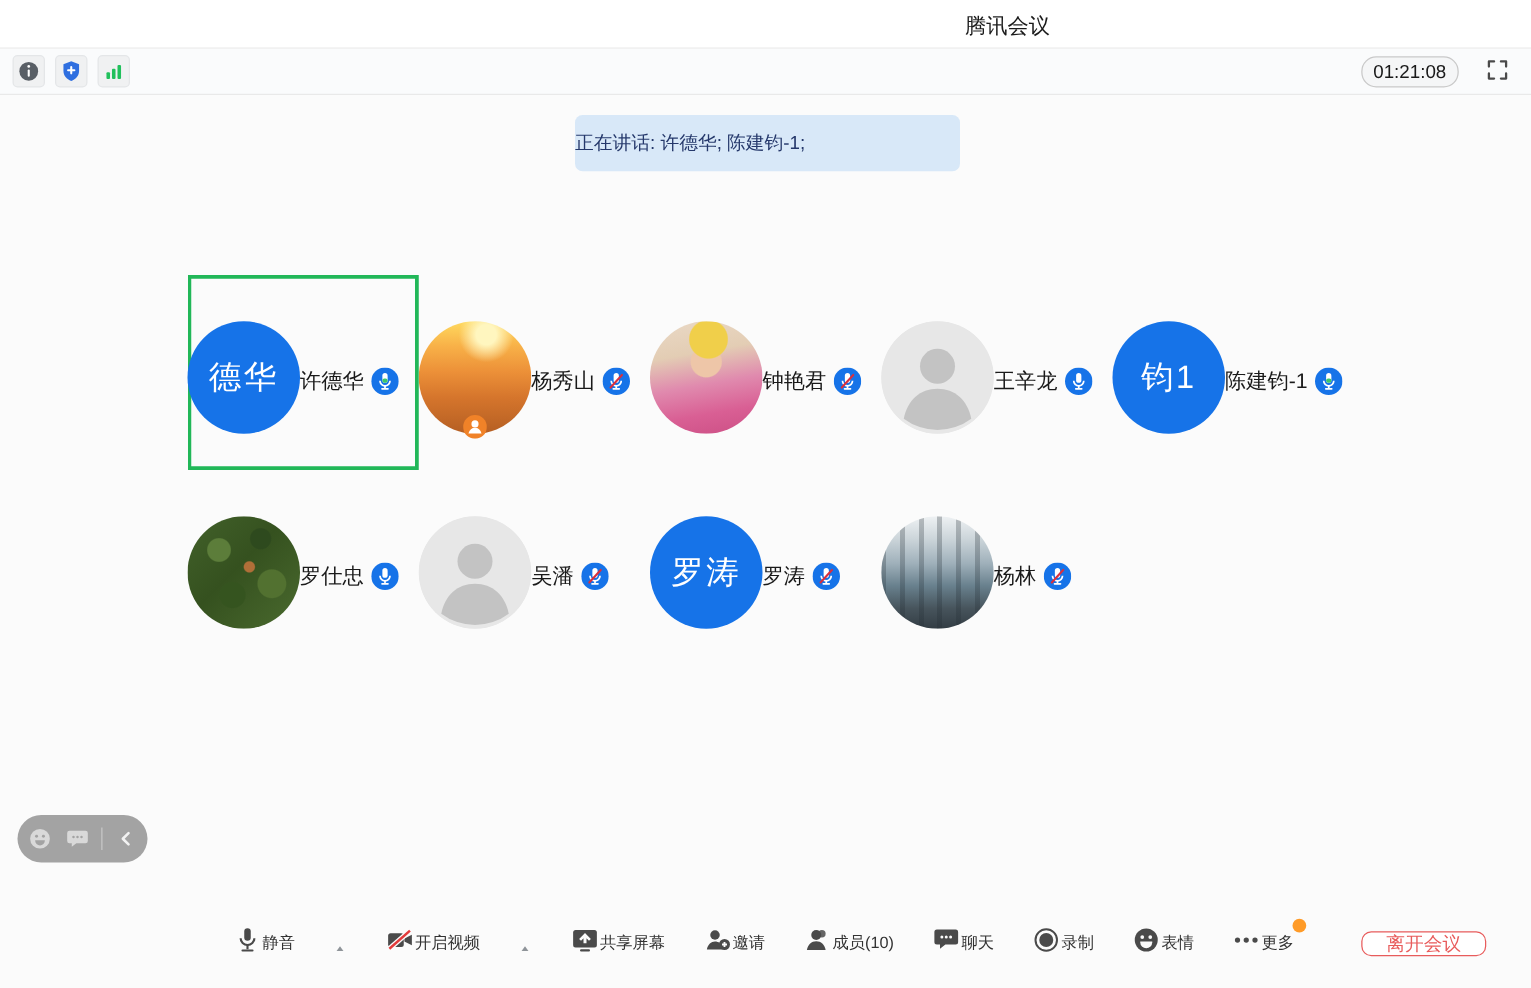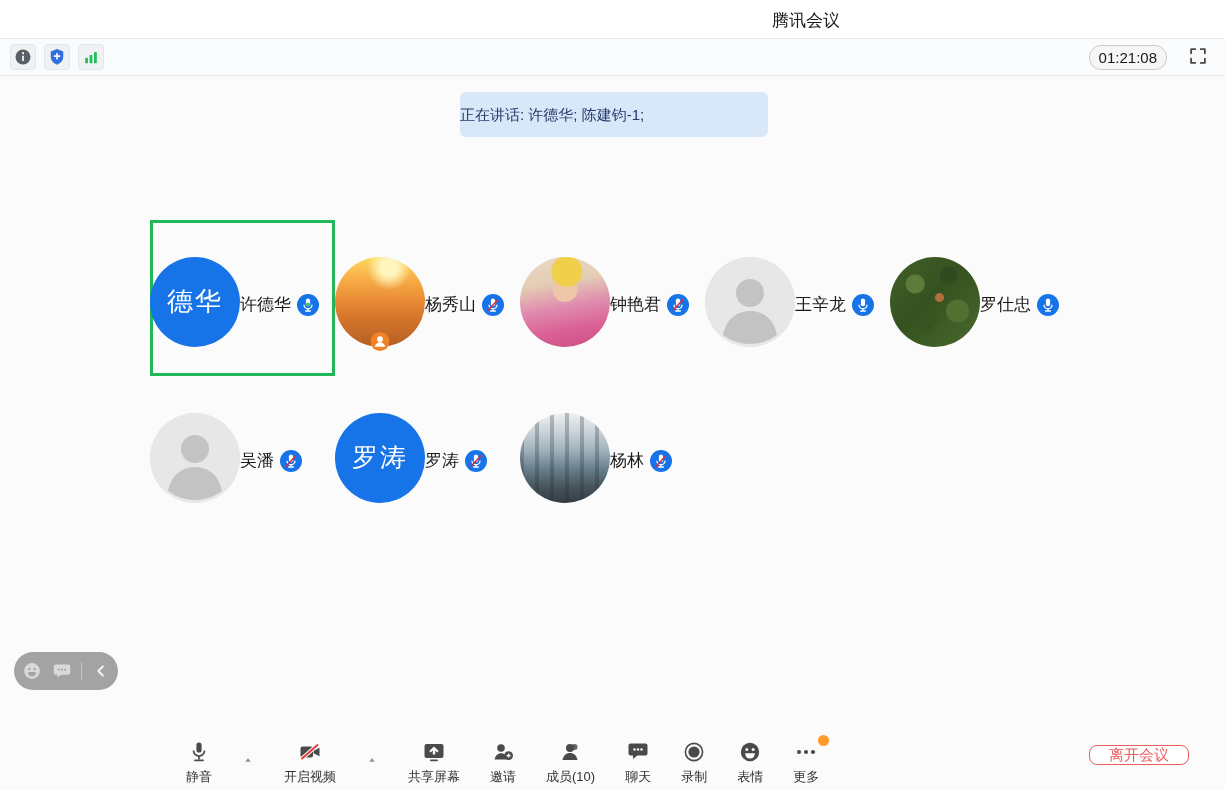--- a/index.html
+++ b/index.html
@@ -43,21 +43,21 @@
   .pmic{width:22px;height:22px;}
   .pmic svg{display:block;}
 
   
   .pill{position:absolute;left:14px;top:652px;width:104px;height:38px;border-radius:19px;background:#a3a3a3;display:flex;align-items:center;justify-content:center;gap:8px;}
   .pill .p-btn{width:22px;height:22px;border:none;background:transparent;padding:0;cursor:pointer;}
   .pill .p-div{width:1px;height:18px;background:#c7c7c7;}
 
   
   .toolbar{position:absolute;left:186px;top:740px;display:flex;align-items:flex-start;gap:30px;}
-  .tb-item{display:flex;flex-direction:column;align-items:center;cursor:pointer;position:relative;justify-content:center;}
+  .tb-item{display:flex;align-items:center;cursor:pointer;position:relative;justify-content:center;}
   .tb-icon{width:24px;height:24px;display:block;}
   .tb-icon svg{display:block;}
   .tb-label{font-size:13px;color:#333;margin-top:4px;white-space:nowrap;}
   .tb-arrow{width:12px;height:12px;margin-top:12px;cursor:pointer;}
   .tb-dot{position:absolute;top:-5px;right:-10px;width:11px;height:11px;border-radius:50%;background:var(--orange);}
   .leave-btn{position:absolute;right:36px;top:745px;height:20px;padding:0 19px;background:#fff;border:1.5px solid var(--leave-red);border-radius:8px;color:var(--leave-red);font-size:15px;cursor:pointer;font-family:inherit;}
 </style>
 </head>
 <body>
 
@@ -179,20 +179,36 @@
             <circle cx="12" cy="12" r="12" fill="#1673e8"></circle>
             <rect x="9.7" y="4.8" width="4.6" height="8.6" rx="2.3" fill="#fff"></rect>
             <path d="M7.6 11.6a4.4 4.4 0 0 0 8.8 0" fill="none" stroke="#fff" stroke-width="1.5"></path>
             <line x1="12" y1="16" x2="12" y2="18.2" stroke="#fff" stroke-width="1.5"></line>
             <line x1="9.4" y1="18.6" x2="14.6" y2="18.6" stroke="#fff" stroke-width="1.5" stroke-linecap="round"></line>
           </svg>
         </span>
     </div>
   </div>
 
+  <div class="tile">
+    <div class="avatar avatar-initials">钧1</div>
+    <div class="name-row">
+      <span class="pname">陈建钧-1</span>
+      <span class="pmic">
+          <svg viewBox="0 0 24 24" width="22" height="22">
+            <circle cx="12" cy="12" r="12" fill="#1673e8"></circle>
+            <rect x="9.7" y="4.8" width="4.6" height="8.6" rx="2.3" fill="#fff"></rect>
+            <rect x="9.7" y="9.6" width="4.6" height="3.8" rx="1.8" fill="#3fc768"></rect>
+            <path d="M7.6 11.6a4.4 4.4 0 0 0 8.8 0" fill="none" stroke="#fff" stroke-width="1.5"></path>
+            <line x1="12" y1="16" x2="12" y2="18.2" stroke="#fff" stroke-width="1.5"></line>
+            <line x1="9.4" y1="18.6" x2="14.6" y2="18.6" stroke="#fff" stroke-width="1.5" stroke-linecap="round"></line>
+          </svg>
+        </span>
+    </div>
+  </div>
 
   <div class="tile">
     <div class="avatar avatar-green-foliage"></div>
     <div class="name-row">
       <span class="pname">罗仕忠</span>
       <span class="pmic">
           <svg viewBox="0 0 24 24" width="22" height="22">
             <circle cx="12" cy="12" r="12" fill="#1673e8"></circle>
             <rect x="9.7" y="4.8" width="4.6" height="8.6" rx="2.3" fill="#fff"></rect>
             <path d="M7.6 11.6a4.4 4.4 0 0 0 8.8 0" fill="none" stroke="#fff" stroke-width="1.5"></path>

